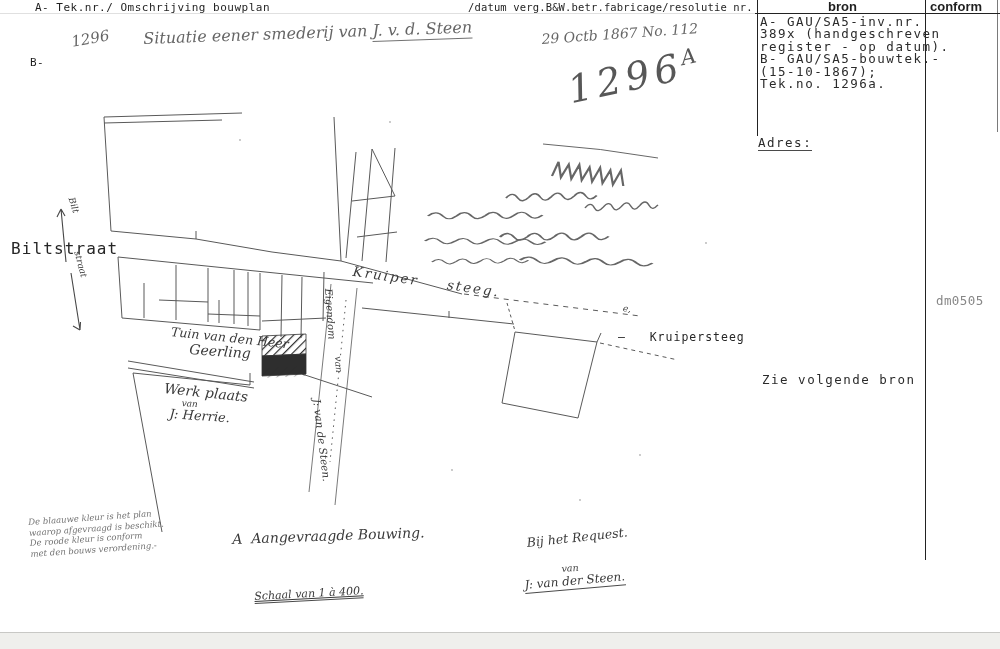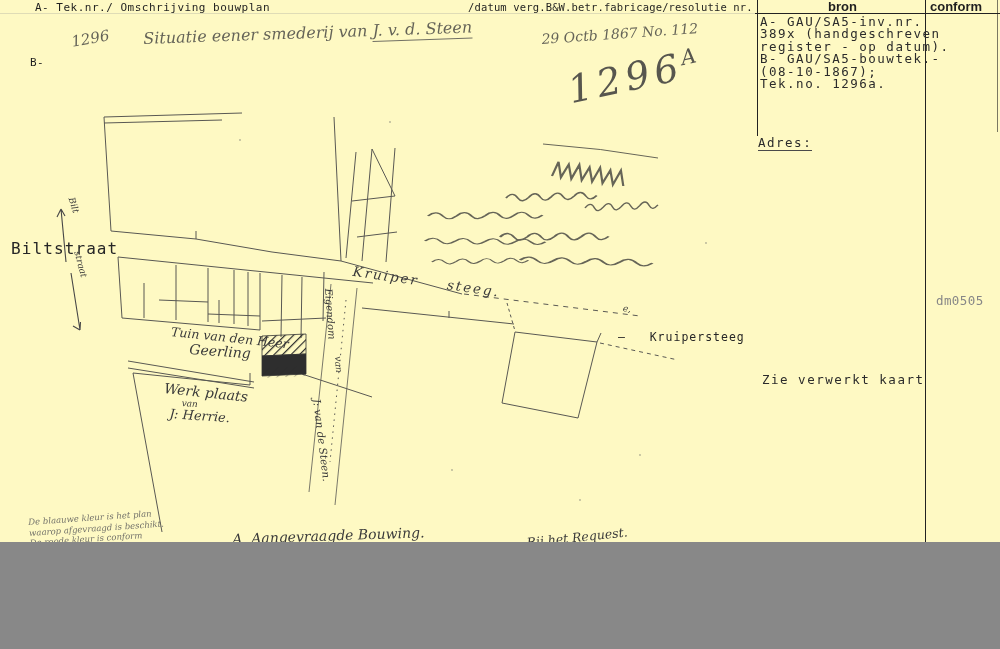--- a/index.html
+++ b/index.html
@@ -1,16 +1,16 @@
 <!DOCTYPE html>
 <html><head>
 <meta charset="utf-8">
 <style>
   html,body{margin:0;padding:0;background:#888;}
-  .sheet{position:relative;width:1000px;height:542px;background:#fef9c3;overflow:hidden;
+  .sheet{position:relative;width:1000px;height:649px;background:#ffffff;overflow:hidden;
          font-family:"DejaVu Sans Mono",monospace;color:#262626;}
   .abs{position:absolute;white-space:pre;}
   .tw-sm{font-size:11px;letter-spacing:.5px;color:#1f1f1f;}
   .tw-mid{font-size:10.5px;letter-spacing:.15px;color:#1f1f1f;}
   .tw-panel{font-size:12.5px;letter-spacing:1.5px;line-height:12.4px;color:#2b2b2b;}
   .sans{font-family:"Liberation Sans",sans-serif;font-size:13px;color:#1f1f1f;font-weight:bold;}
   .hw{font-family:"DejaVu Serif",serif;font-style:italic;color:#3a3a3a;transform-origin:0 0;}
   .u{border-bottom:1px solid #4a4a4a;padding-bottom:1px;}
   .vline{position:absolute;width:0;border-left:1.4px solid #222;}
   .hline{position:absolute;height:0;border-top:1.4px solid #222;}
@@ -96,25 +96,25 @@
   <div class="hline" style="left:755px;top:13px;width:245px"></div>
   <div class="vline" style="left:757px;top:0;height:136px"></div>
   <div class="vline" style="left:925px;top:0;height:560px"></div>
   <div class="vline" style="left:997px;top:0;height:132px;opacity:.6"></div>
   <div class="abs" style="left:0;top:632px;width:1000px;height:17px;background:#efefec;border-top:1px solid #c8c8c5"></div>
 
   <div class="abs tw-panel" style="left:760px;top:16px">A- GAU/SA5-inv.nr.
 389x (handgeschreven
 register - op datum).
 B- GAU/SA5-bouwtek.-
-(08-10-1867);
+(15-10-1867);
 Tek.no. 1296a.</div>
   <div class="abs tw-panel u" style="left:758px;top:137px">Adres:</div>
   <div class="abs tw-panel" style="left:936px;top:295px;color:#878787;letter-spacing:.4px">dm0505</div>
-  <div class="abs tw-panel" style="left:762px;top:374px">Zie verwerkt kaart</div>
+  <div class="abs tw-panel" style="left:762px;top:374px">Zie volgende bron</div>
 
   <div class="abs" style="left:11px;top:239px;font-size:16px;letter-spacing:1.1px">Biltstraat</div>
   <div class="abs" style="left:618px;top:330px;font-size:11.5px;letter-spacing:1px">—   Kruipersteeg</div>
 
   <div class="abs hw faded" style="left:70px;top:33px;font-size:15px;transform:rotate(-10deg)">1296</div>
   <div class="abs hw faded" style="left:143px;top:29px;font-size:16px;transform:rotate(-2deg)"><span>Situatie eener smederij van </span><span class="u">J. v. d. Steen</span></div>
   <div class="abs hw faded" style="left:541px;top:31px;font-size:14px;transform:rotate(-4deg)">29 Octb 1867 No. 112</div>
   <div class="abs hw" style="left:564px;top:69px;font-size:38px;letter-spacing:5px;transform:rotate(-12deg);opacity:.85"><span>1296</span><span style="font-size:21px;vertical-align:14px">A</span></div>
 
   <div class="abs hw" style="left:76px;top:196px;font-size:9px;transform:rotate(72deg)">Bilt</div>

